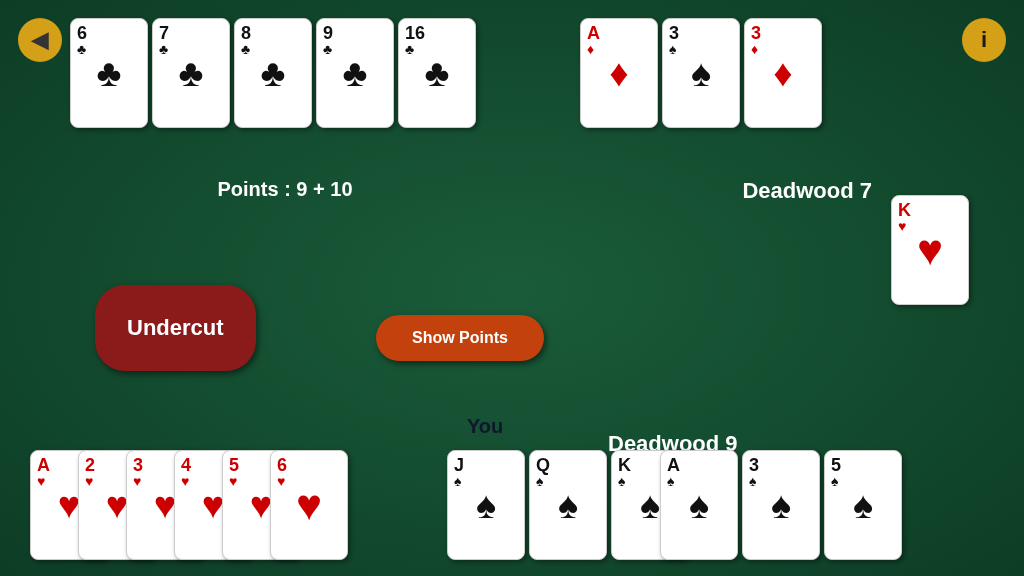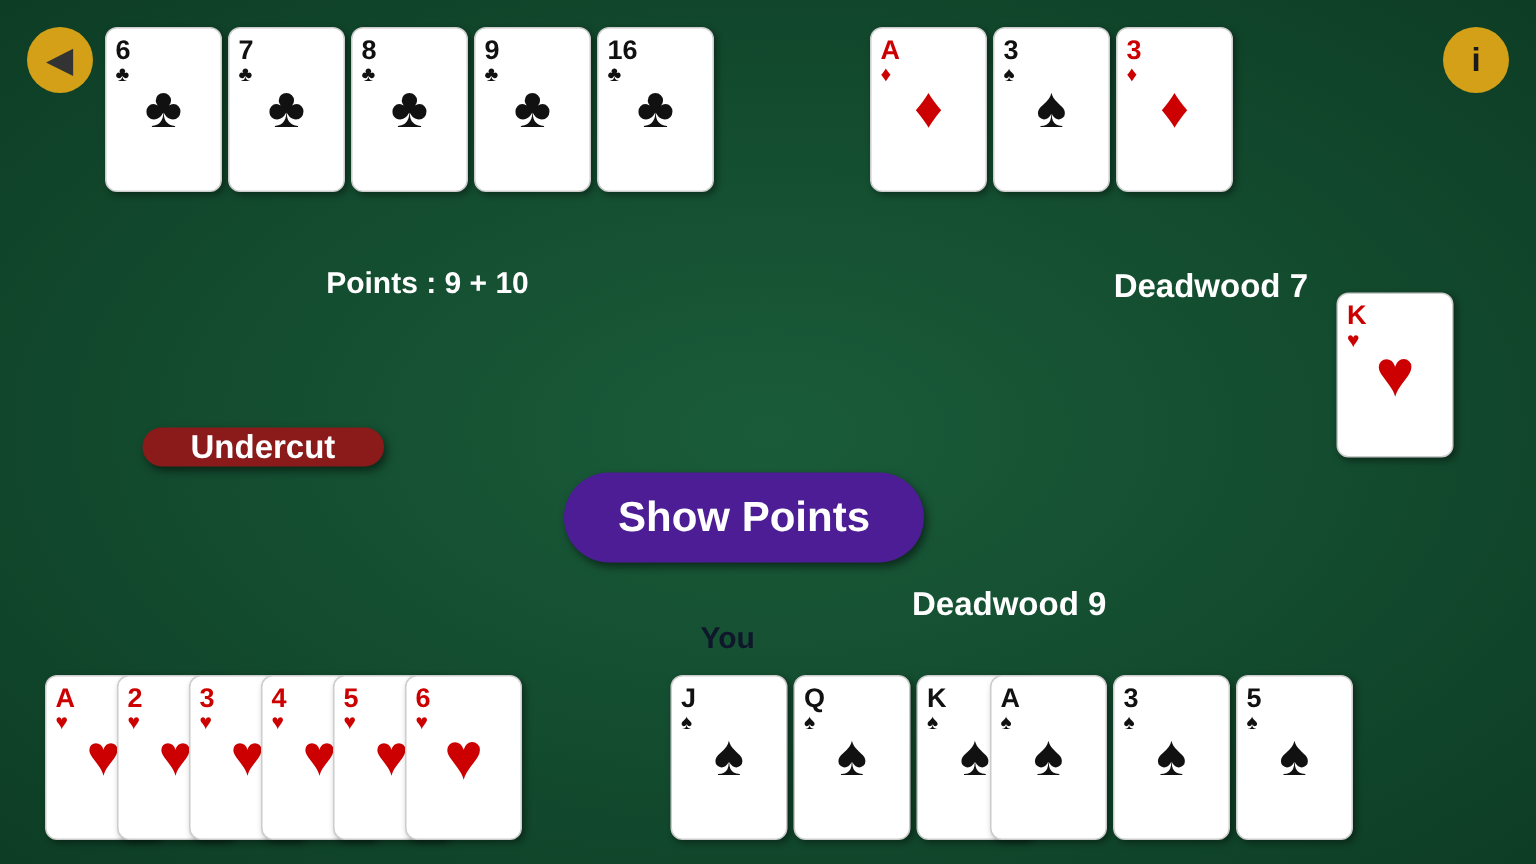--- a/index.html
+++ b/index.html
@@ -141,57 +141,57 @@
 
     
     .undercut-btn {
       position: absolute;
       top: 285px;
       left: 95px;
       background: #8b1a1a;
       color: white;
       font-size: 22px;
       font-weight: bold;
-      padding: 0 32px;
+      padding: 30px 32px;
       border-radius: 30px;
       cursor: pointer;
       border: none;
       box-shadow: 2px 3px 6px rgba(0,0,0,0.5);
       text-align: right;
     }
 
     
     .show-points-btn {
       position: absolute;
       top: 315px;
       left: 376px;
-      background: #4c1d95;
-      color: white;
-      font-size: 28px;
+      background: #c2410c;
+      color: white;
+      font-size: 16px;
       font-weight: bold;
       padding: 14px 36px;
       border-radius: 30px;
       cursor: pointer;
       border: none;
       box-shadow: 2px 3px 6px rgba(0,0,0,0.5);
     }
 
     
     .you-label {
       position: absolute;
       top: 415px;
       left: 467px;
       color: #0f172a;
       font-size: 20px;
       font-weight: bold;
     }
 
     .deadwood-label-bottom {
       position: absolute;
-      top: 390px;
+      top: 431px;
       left: 608px;
       color: white;
       font-size: 22px;
       font-weight: bold;
     }
 
     
     .bottom-left-cards {
       position: absolute;
       top: 450px;

